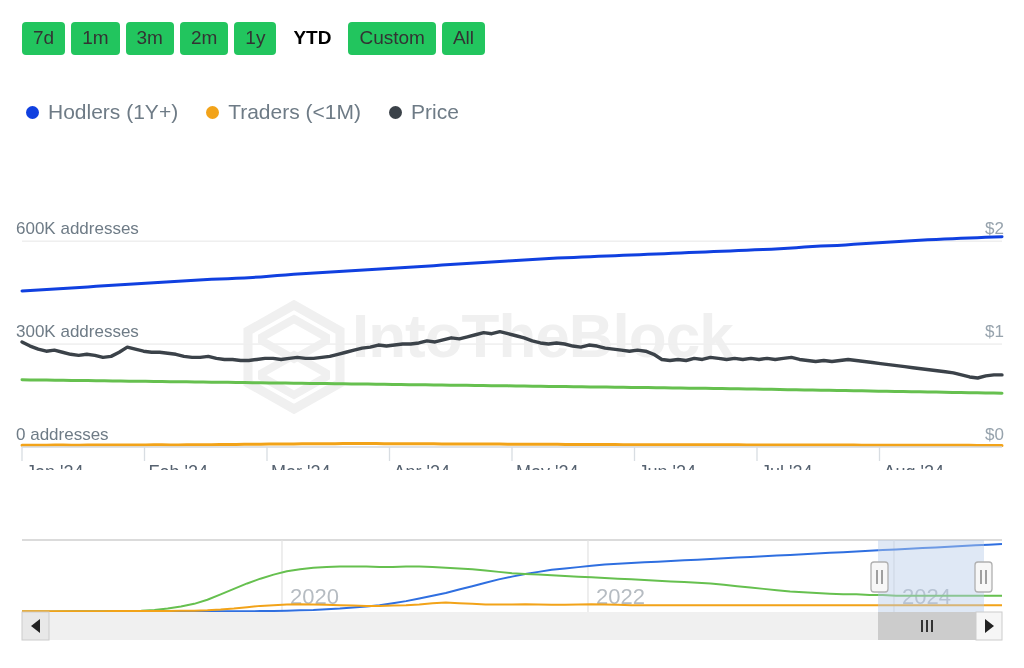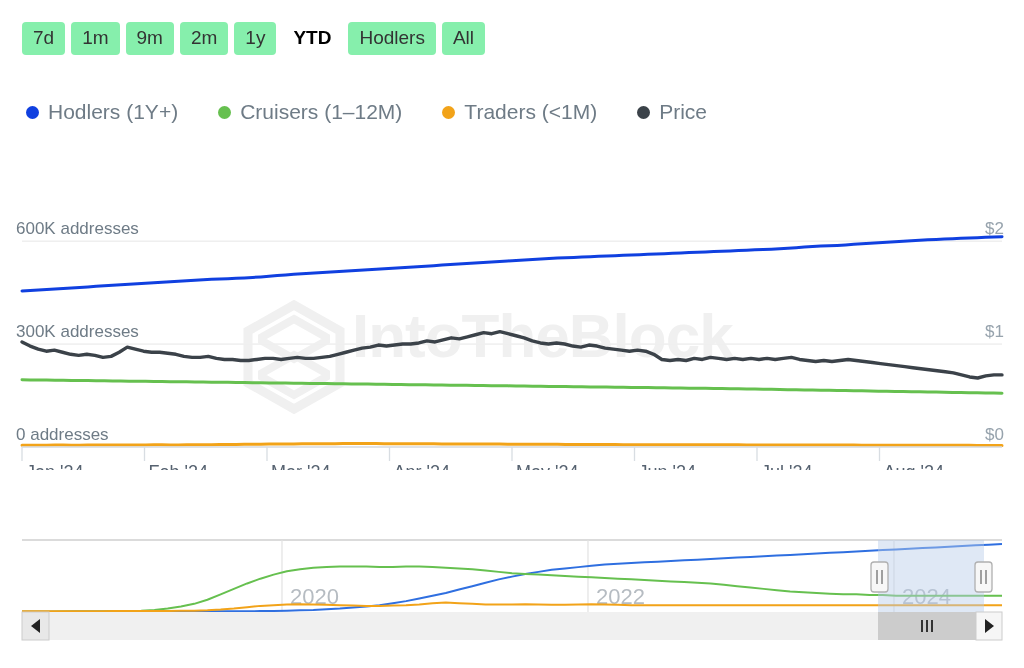--- a/index.html
+++ b/index.html
@@ -19,21 +19,21 @@
   
   #range-selector {
     position: absolute;
     left: 22px;
     top: 22px;
     display: flex;
     align-items: center;
     gap: 6px;
   }
   .range-btn {
-    background: #86efac;
+    background: #22c55e;
     border: none;
     border-radius: 4px;
     padding: 6px 11px 7px 11px;
     font-family: "Liberation Sans", sans-serif;
     font-size: 19px;
     line-height: 20px;
     color: #333333;
     cursor: pointer;
     white-space: nowrap;
   }
@@ -43,21 +43,21 @@
     color: #000000;
   }
 
   
   #legend {
     position: absolute;
     left: 26px;
     top: 100px;
     display: flex;
     align-items: center;
-    gap: 40px;
+    gap: 28px;
   }
   .legend-item {
     display: flex;
     align-items: center;
     gap: 9px;
     cursor: pointer;
   }
   .legend-dot {
     width: 13px;
     height: 13px;
@@ -117,36 +117,32 @@
     font-size: 22px;
     fill: #b6bcc2;
   }
 </style>
 </head>
 <body>
 
 <div id="range-selector">
     <button class="range-btn">7d</button>
     <button class="range-btn">1m</button>
-    <button class="range-btn">9m</button>
+    <button class="range-btn">3m</button>
     <button class="range-btn">2m</button>
     <button class="range-btn">1y</button>
     <button class="range-btn active">YTD</button>
-    <button class="range-btn">Hodlers</button>
+    <button class="range-btn">Custom</button>
     <button class="range-btn">All</button>
   </div>
 
 <div id="legend">
     <div class="legend-item">
       <span class="legend-dot" style="background: rgb(16, 64, 224);"></span>
       <span class="legend-label">Hodlers (1Y+)</span>
-    </div>
-    <div class="legend-item">
-      <span class="legend-dot" style="background: rgb(102, 192, 79);"></span>
-      <span class="legend-label">Cruisers (1–12M)</span>
     </div>
     <div class="legend-item">
       <span class="legend-dot" style="background: rgb(242, 163, 25);"></span>
       <span class="legend-label">Traders (&lt;1M)</span>
     </div>
     <div class="legend-item">
       <span class="legend-dot" style="background: rgb(59, 66, 73);"></span>
       <span class="legend-label">Price</span>
     </div>
   </div>

